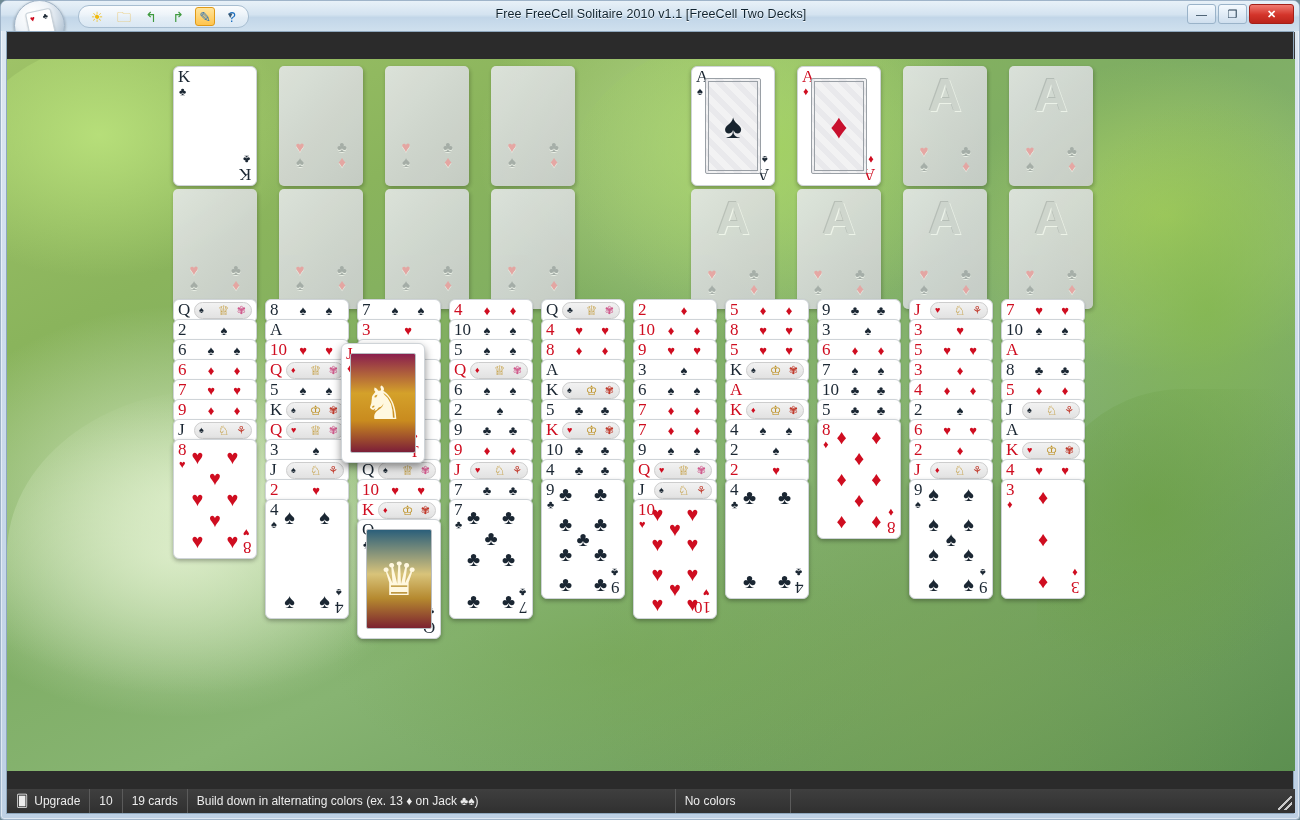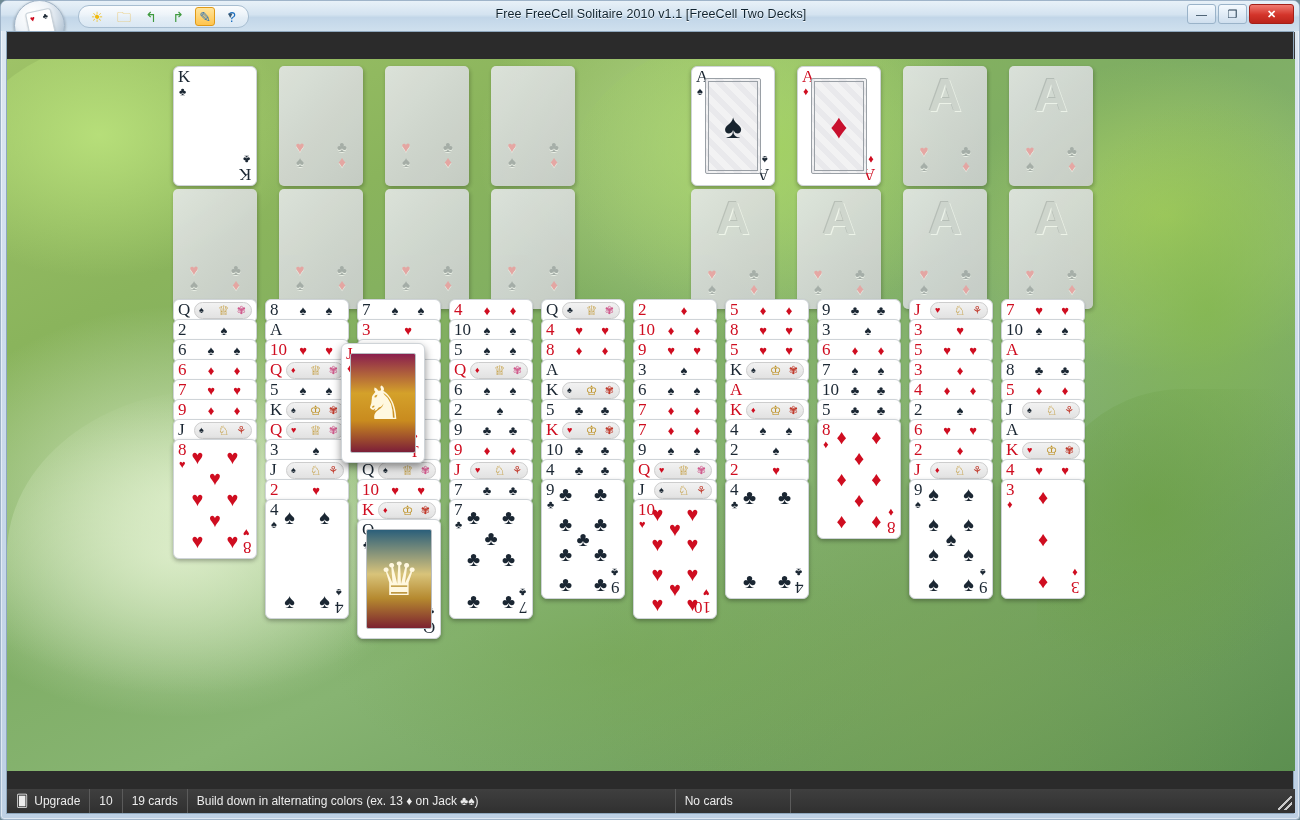--- a/index.html
+++ b/index.html
@@ -1179,17 +1179,17 @@
   </div>
 
   <div id="statusbar">
     <div class="sb-cell">
       <span>🂠</span>
       <span>Upgrade</span>
     </div>
     <div class="sb-cell">10</div>
     <div class="sb-cell">19 cards</div>
     <div class="sb-cell" style="width:488px">Build down in alternating colors (ex. 13 ♦ on Jack ♣♠)</div>
-    <div class="sb-cell" style="width:115px">No cards</div>
+    <div class="sb-cell" style="width:115px">No colors</div>
     <div class="sb-cell grow"></div>
     <div id="sb-grip"></div>
   </div>
 </div>
 
 </body></html>

